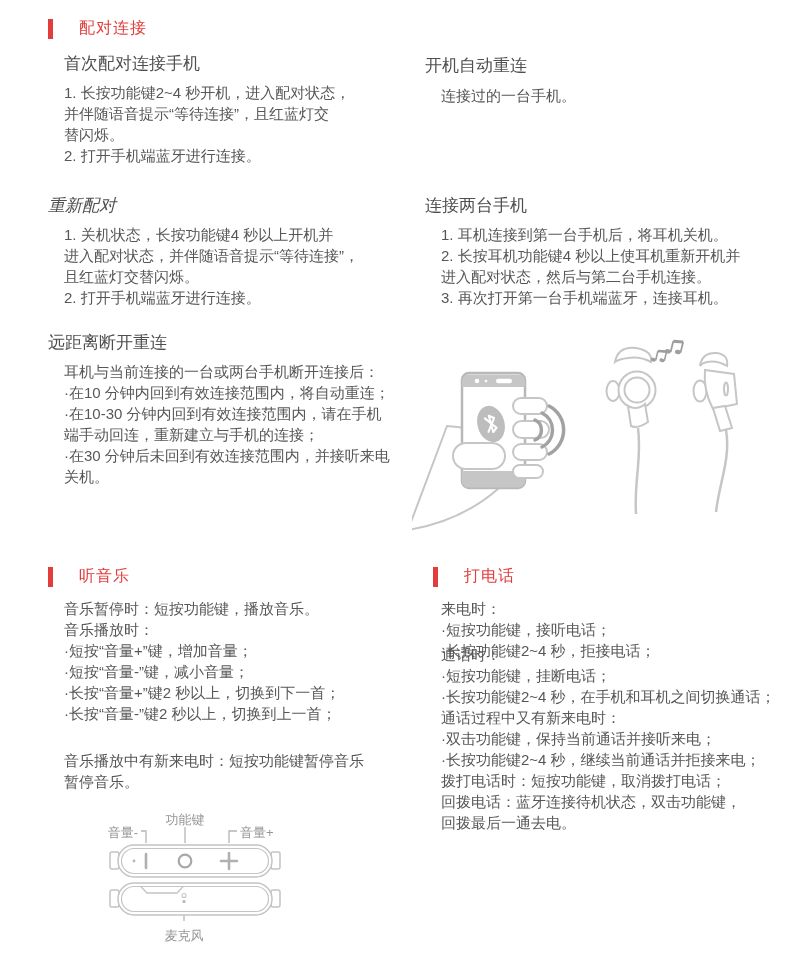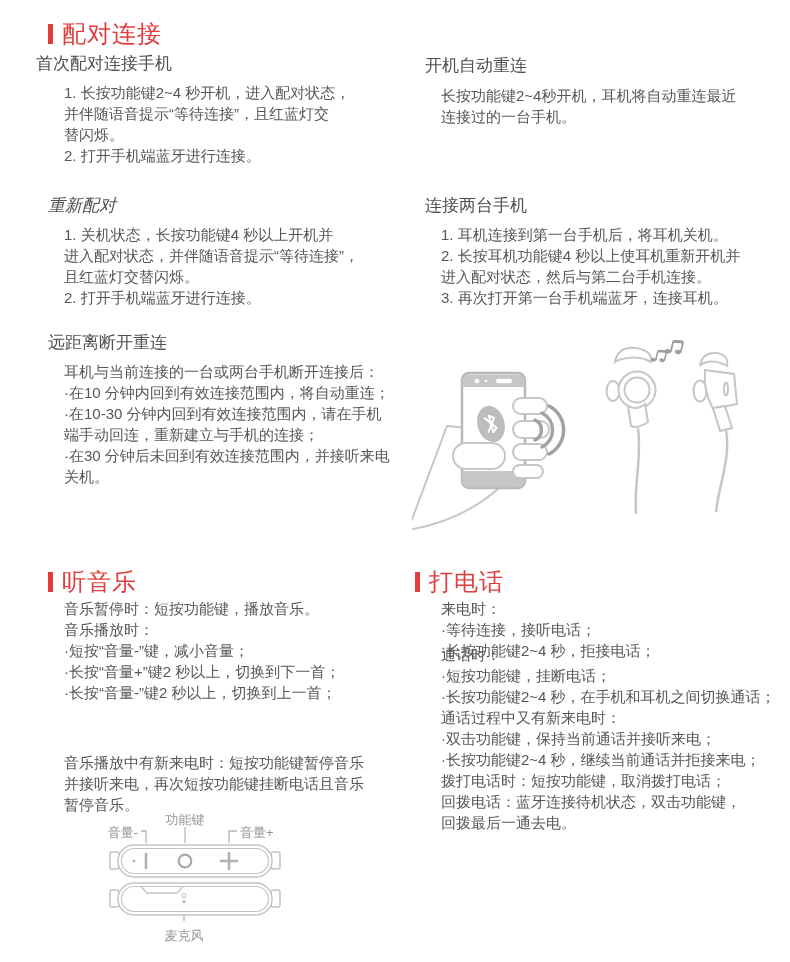--- a/index.html
+++ b/index.html
@@ -7,23 +7,24 @@
     position:relative;
     width:790px;height:962px;
     background:#ffffff;
     font-family:"Liberation Sans","DejaVu Sans",sans-serif;
     overflow:hidden;
   }
   .sec-title{
     position:absolute;
     display:flex;align-items:center;
     color:#e23c3c;
-    font-size:24px;
+    font-size:16px;
     letter-spacing:1px;
     white-space:nowrap;
+    gap:17px;
   }
   .sec-title .bar{
     width:5px;height:20px;
     background:#e23c3c;
     margin-right:9px;
     display:inline-block;
   }
   .subhead{
     position:absolute;
     font-size:17px;
@@ -47,31 +48,30 @@
 </head>
 <body>
 
 <div id="page">
 
   <div class="sec-title" style="left:48px;top:18px;">
     <span class="bar"></span>
     <span>配对连接</span>
   </div>
 
-  <div class="subhead" style="left:36px;top:52px;text-align:center;">首次配对连接手机</div>
+  <div class="subhead" style="left:64px;top:52px;text-align:center;">首次配对连接手机</div>
   <div class="body" style="left:48px;top:82px;">
     <div>1. 长按功能键2~4 秒开机，进入配对状态，</div>
     <div>并伴随语音提示“等待连接”，且红蓝灯交</div>
     <div>替闪烁。</div>
     <div>2. 打开手机端蓝牙进行连接。</div>
   </div>
 
   <div class="subhead" style="left:425px;top:54px;">开机自动重连</div>
   <div class="body" style="left:425px;top:85px;">
-    <div>长按功能键2~4秒开机，耳机将自动重连最近</div>
     <div>连接过的一台手机。</div>
   </div>
 
   <div class="subhead" style="left:48px;top:194px;font-style:italic;">重新配对</div>
   <div class="body" style="left:48px;top:224px;">
     <div>1. 关机状态，长按功能键4 秒以上开机并</div>
     <div>进入配对状态，并伴随语音提示“等待连接”，</div>
     <div>且红蓝灯交替闪烁。</div>
     <div>2. 打开手机端蓝牙进行连接。</div>
   </div>
@@ -164,38 +164,38 @@
   </svg>
 
   <div class="sec-title" style="left:48px;top:566px;justify-content:center;">
     <span class="bar"></span>
     <span>听音乐</span>
   </div>
 
   <div class="body" style="left:48px;top:598px;">
     <div>音乐暂停时：短按功能键，播放音乐。</div>
     <div>音乐播放时：</div>
+    <div>·短按“音量+”键，增加音量；</div>
     <div>·短按“音量-”键，减小音量；</div>
     <div>·长按“音量+”键2 秒以上，切换到下一首；</div>
     <div>·长按“音量-”键2 秒以上，切换到上一首；</div>
   </div>
-  <div class="body" style="left:48px;top:752px;">
+  <div class="body" style="left:48px;top:752px;font-family:Liberation Mono, monospace;">
     <div>音乐播放中有新来电时：短按功能键暂停音乐</div>
-    <div>并接听来电，再次短按功能键挂断电话且音乐</div>
     <div>暂停音乐。</div>
   </div>
 
-  <div class="sec-title" style="left:415px;top:566px;">
+  <div class="sec-title" style="left:433px;top:566px;">
     <span class="bar"></span>
     <span>打电话</span>
   </div>
 
   <div class="body" style="left:425px;top:598px;">
     <div>来电时：</div>
-    <div>·等待连接，接听电话；</div>
+    <div>·短按功能键，接听电话；</div>
     <div>·长按功能键2~4 秒，拒接电话；</div>
   </div>
   <div class="body" style="left:425px;top:644px;">
     <div>通话时：</div>
     <div>·短按功能键，挂断电话；</div>
     <div>·长按功能键2~4 秒，在手机和耳机之间切换通话；</div>
     <div>通话过程中又有新来电时：</div>
     <div>·双击功能键，保持当前通话并接听来电；</div>
     <div>·长按功能键2~4 秒，继续当前通话并拒接来电；</div>
     <div>拨打电话时：短按功能键，取消拨打电话；</div>

